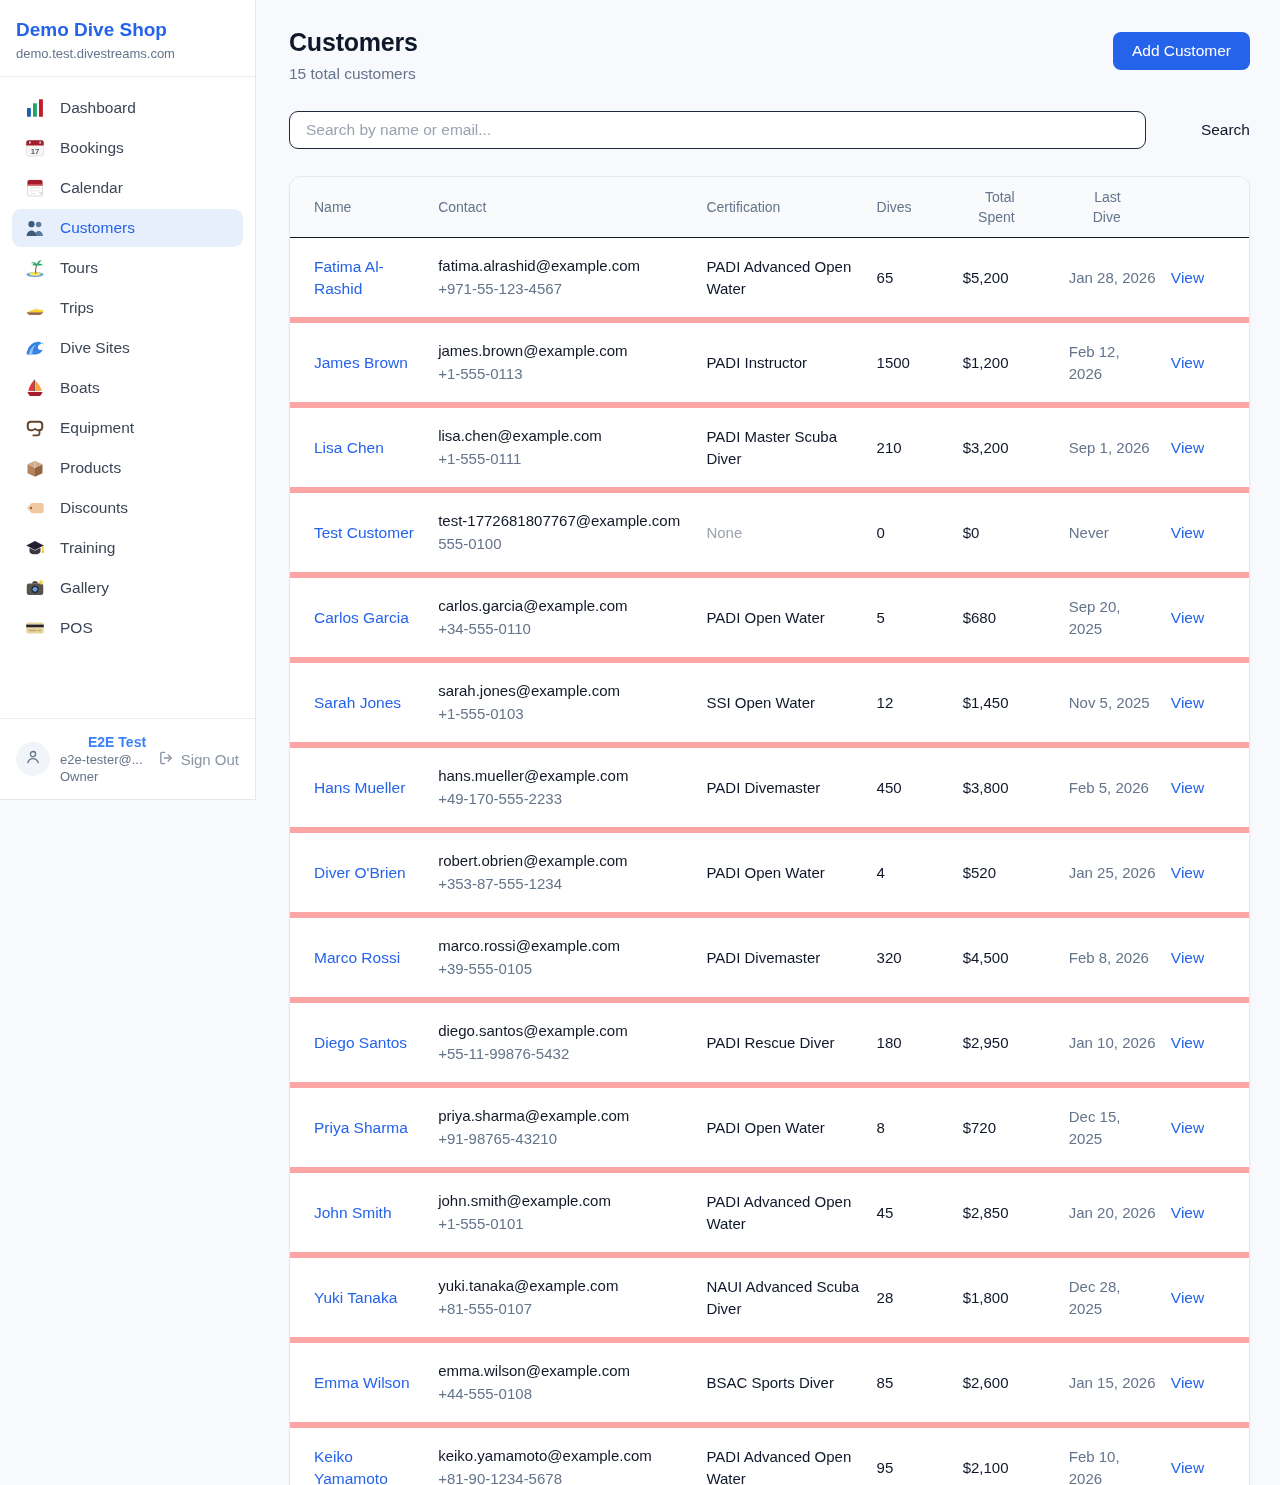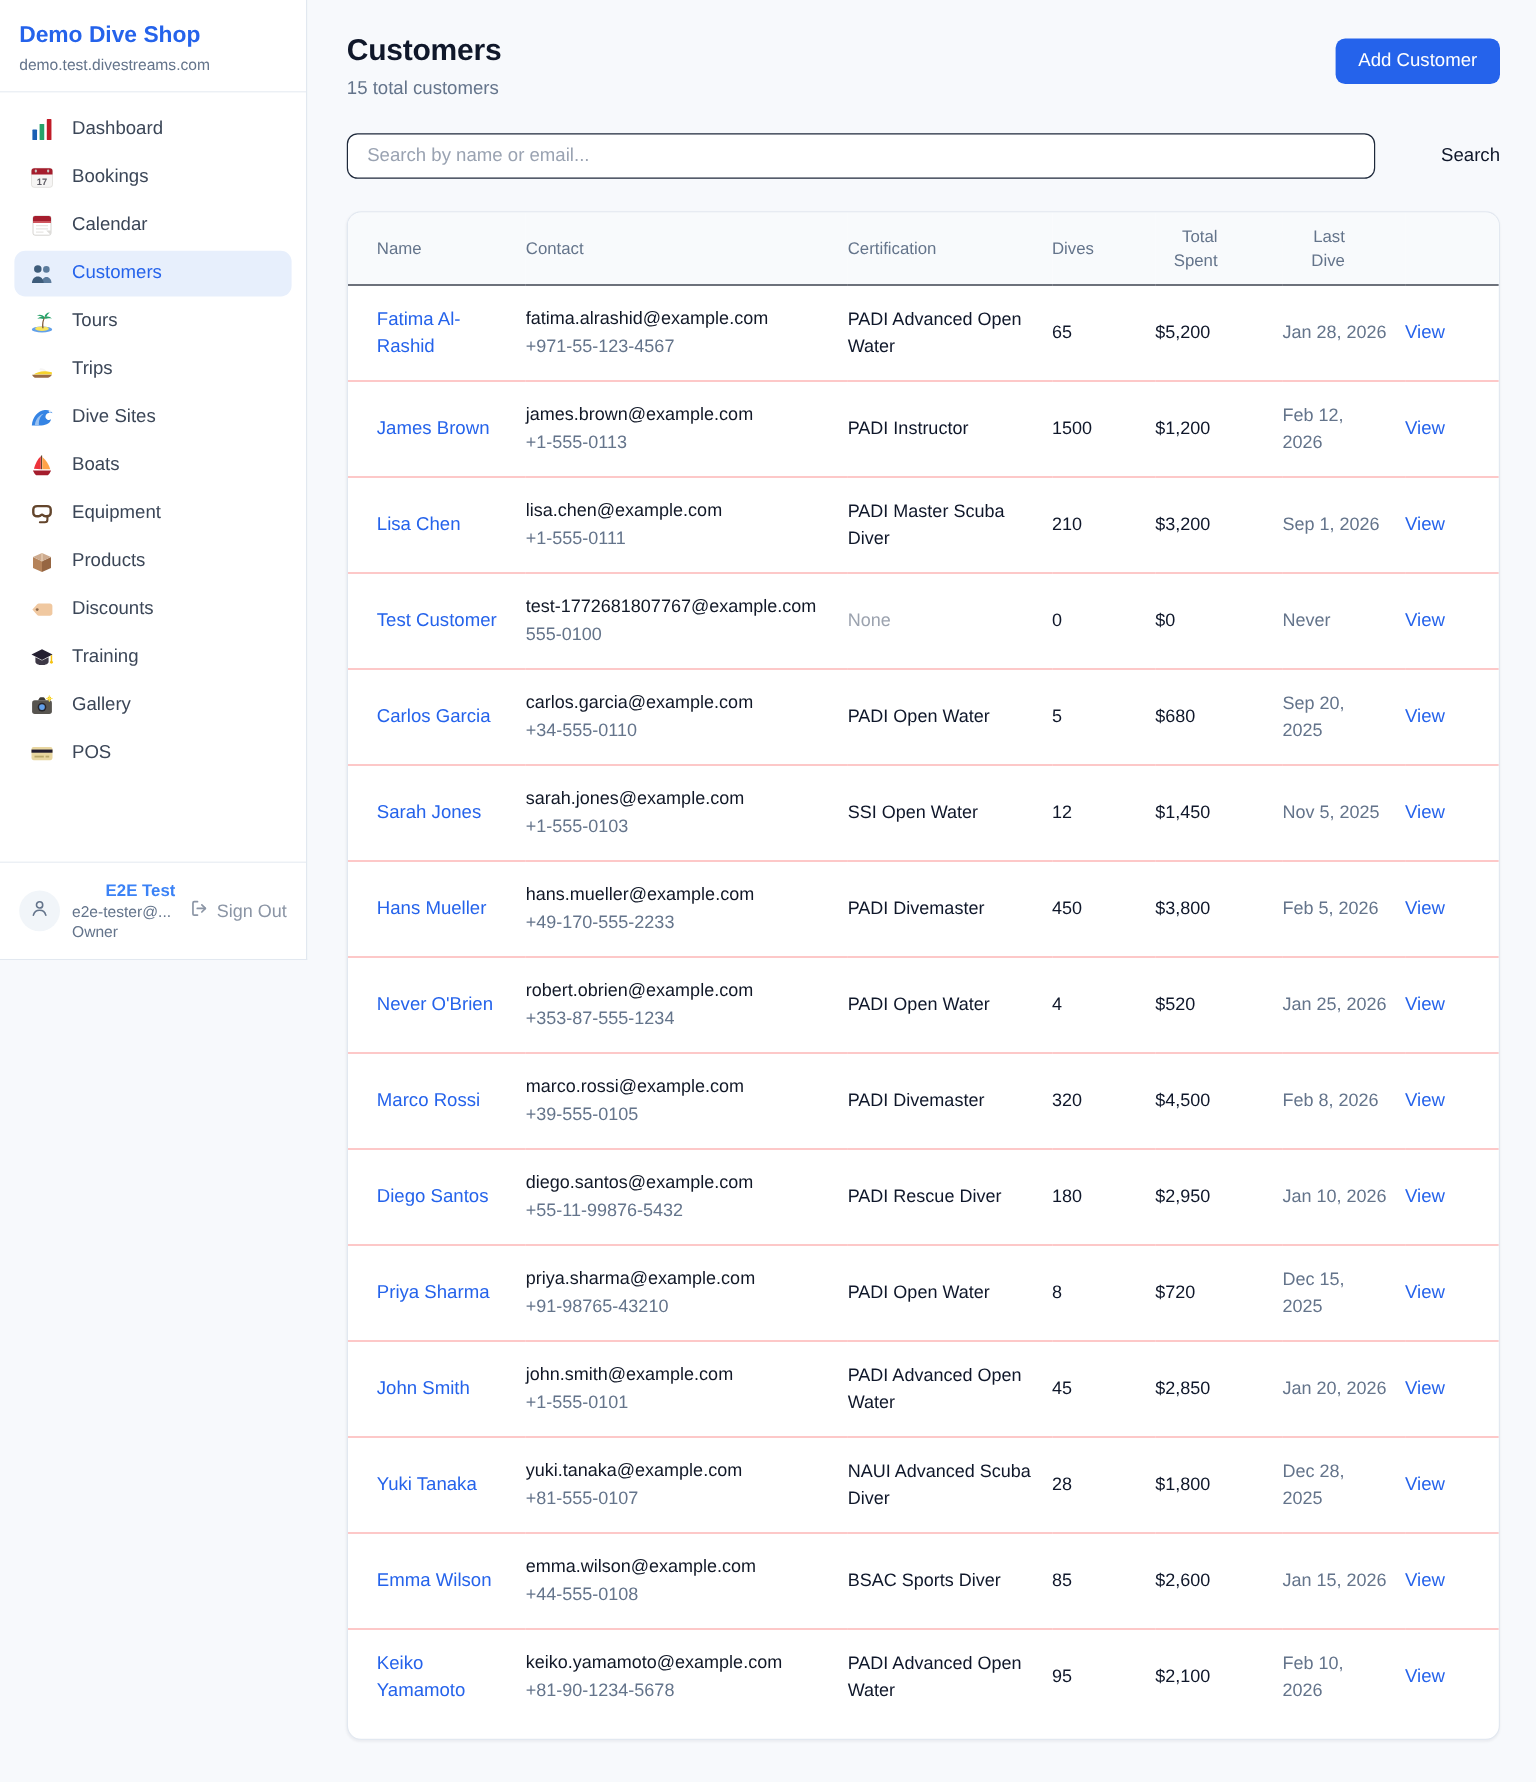--- a/index.html
+++ b/index.html
@@ -88,21 +88,21 @@
     line-height:20px;
   }
   thead th:first-child { padding-left:24px; }
   thead { border-bottom:1px solid #111827; }
   .th-narrow { display:inline-block; max-width:52px;text-align:right; }
   tbody td {
     padding:17px 14px 17px 0; vertical-align:middle; font-size:15px;
     line-height:22px; color:#0f172a; word-wrap:break-word;
   }
   tbody td:first-child { padding-left:24px; }
-  tbody tr + tr { border-top:1px solid #fca5a5; }
+  tbody tr + tr { border-top:6px solid #fca5a5; }
   .name-link { color:#2563eb; font-weight:500; font-size:15.5px; cursor:pointer; text-decoration:none; }
   .email { color:#111827; }
   .phone { color:#64748b; margin-top:1px; }
   .c-cert.muted { color:#9ca3af; }
   .c-last { color:#64748b; }
   .view-link { color:#2563eb; font-weight:500; font-size:15.5px; cursor:pointer; text-decoration:none; }
 </style>
 </head>
 <body>
 
@@ -410,21 +410,21 @@
       <div class="email">hans.mueller@example.com</div>
       <div class="phone">+49-170-555-2233</div>
     </td>
     <td class="c-cert">PADI Divemaster</td>
     <td class="c-dives">450</td>
     <td class="c-spent">$3,800</td>
     <td class="c-last">Feb 5, 2026</td>
     <td class="c-view"><a class="view-link">View</a></td>
   </tr>
           <tr>
-    <td class="c-name"><a class="name-link">Never O'Brien</a></td>
+    <td class="c-name"><a class="name-link">Diver O'Brien</a></td>
     <td class="c-contact">
       <div class="email">robert.obrien@example.com</div>
       <div class="phone">+353-87-555-1234</div>
     </td>
     <td class="c-cert">PADI Open Water</td>
     <td class="c-dives">4</td>
     <td class="c-spent">$520</td>
     <td class="c-last">Jan 25, 2026</td>
     <td class="c-view"><a class="view-link">View</a></td>
   </tr>

